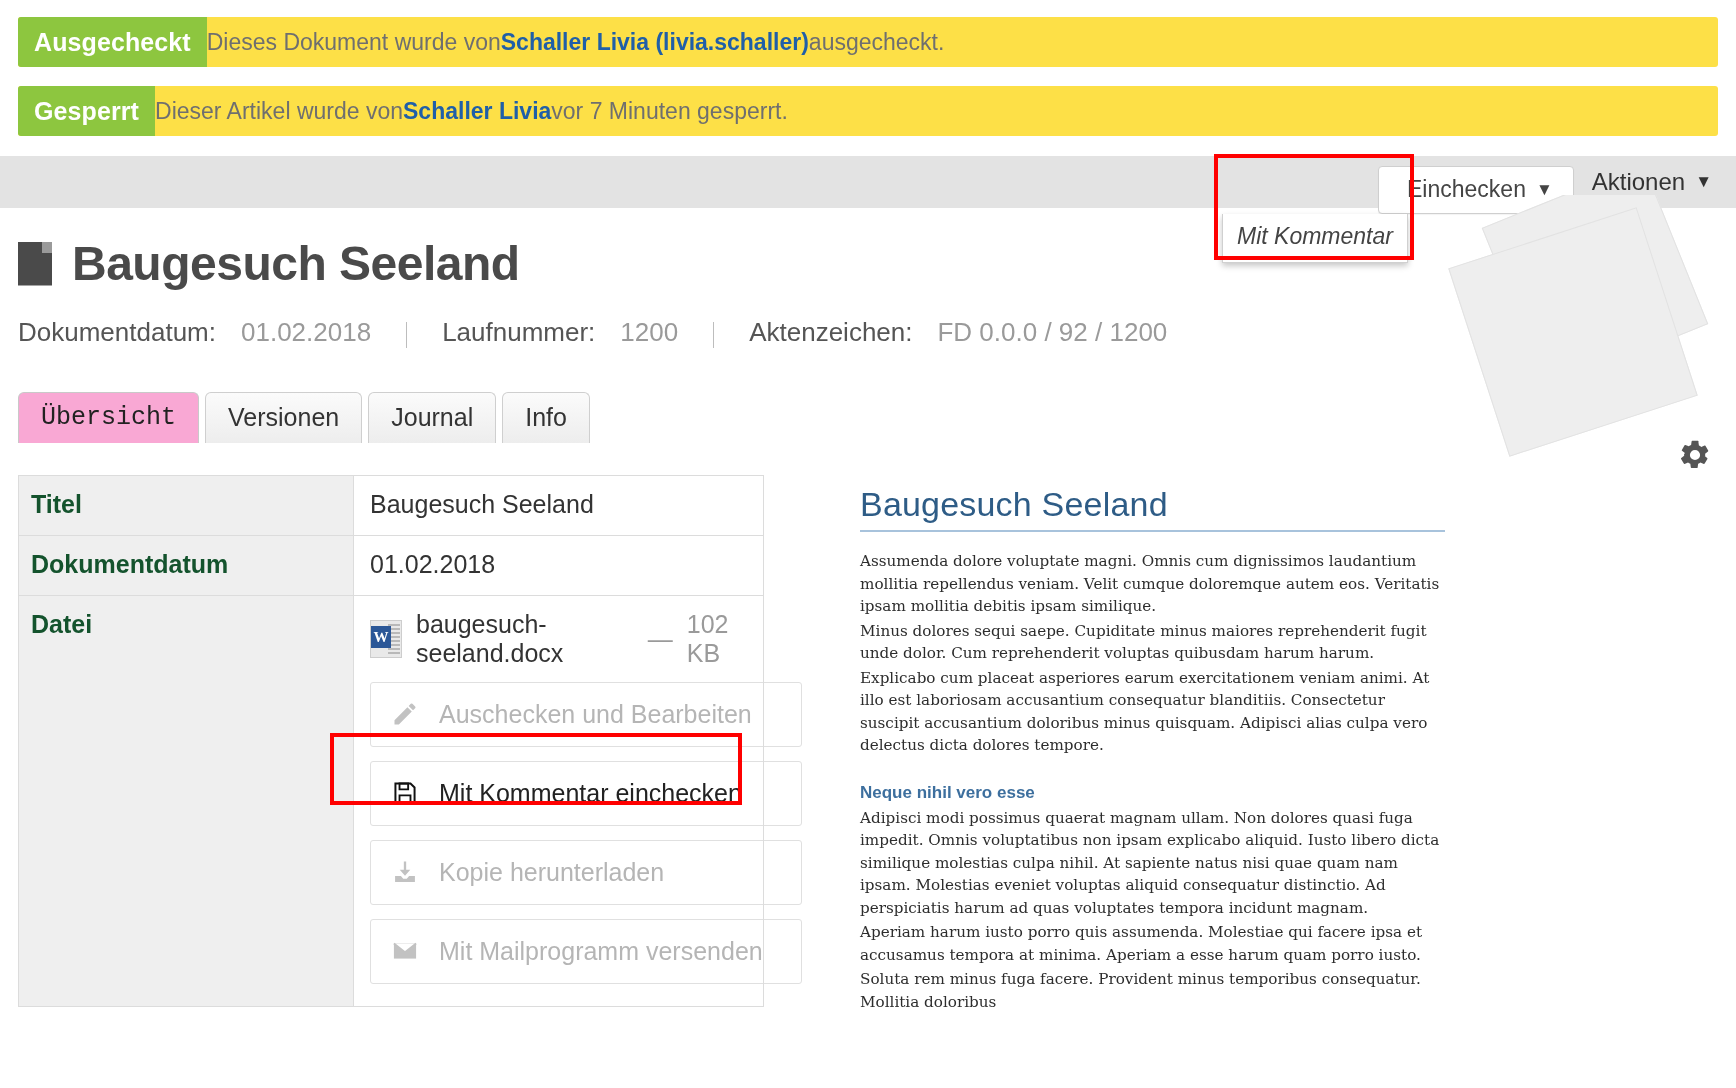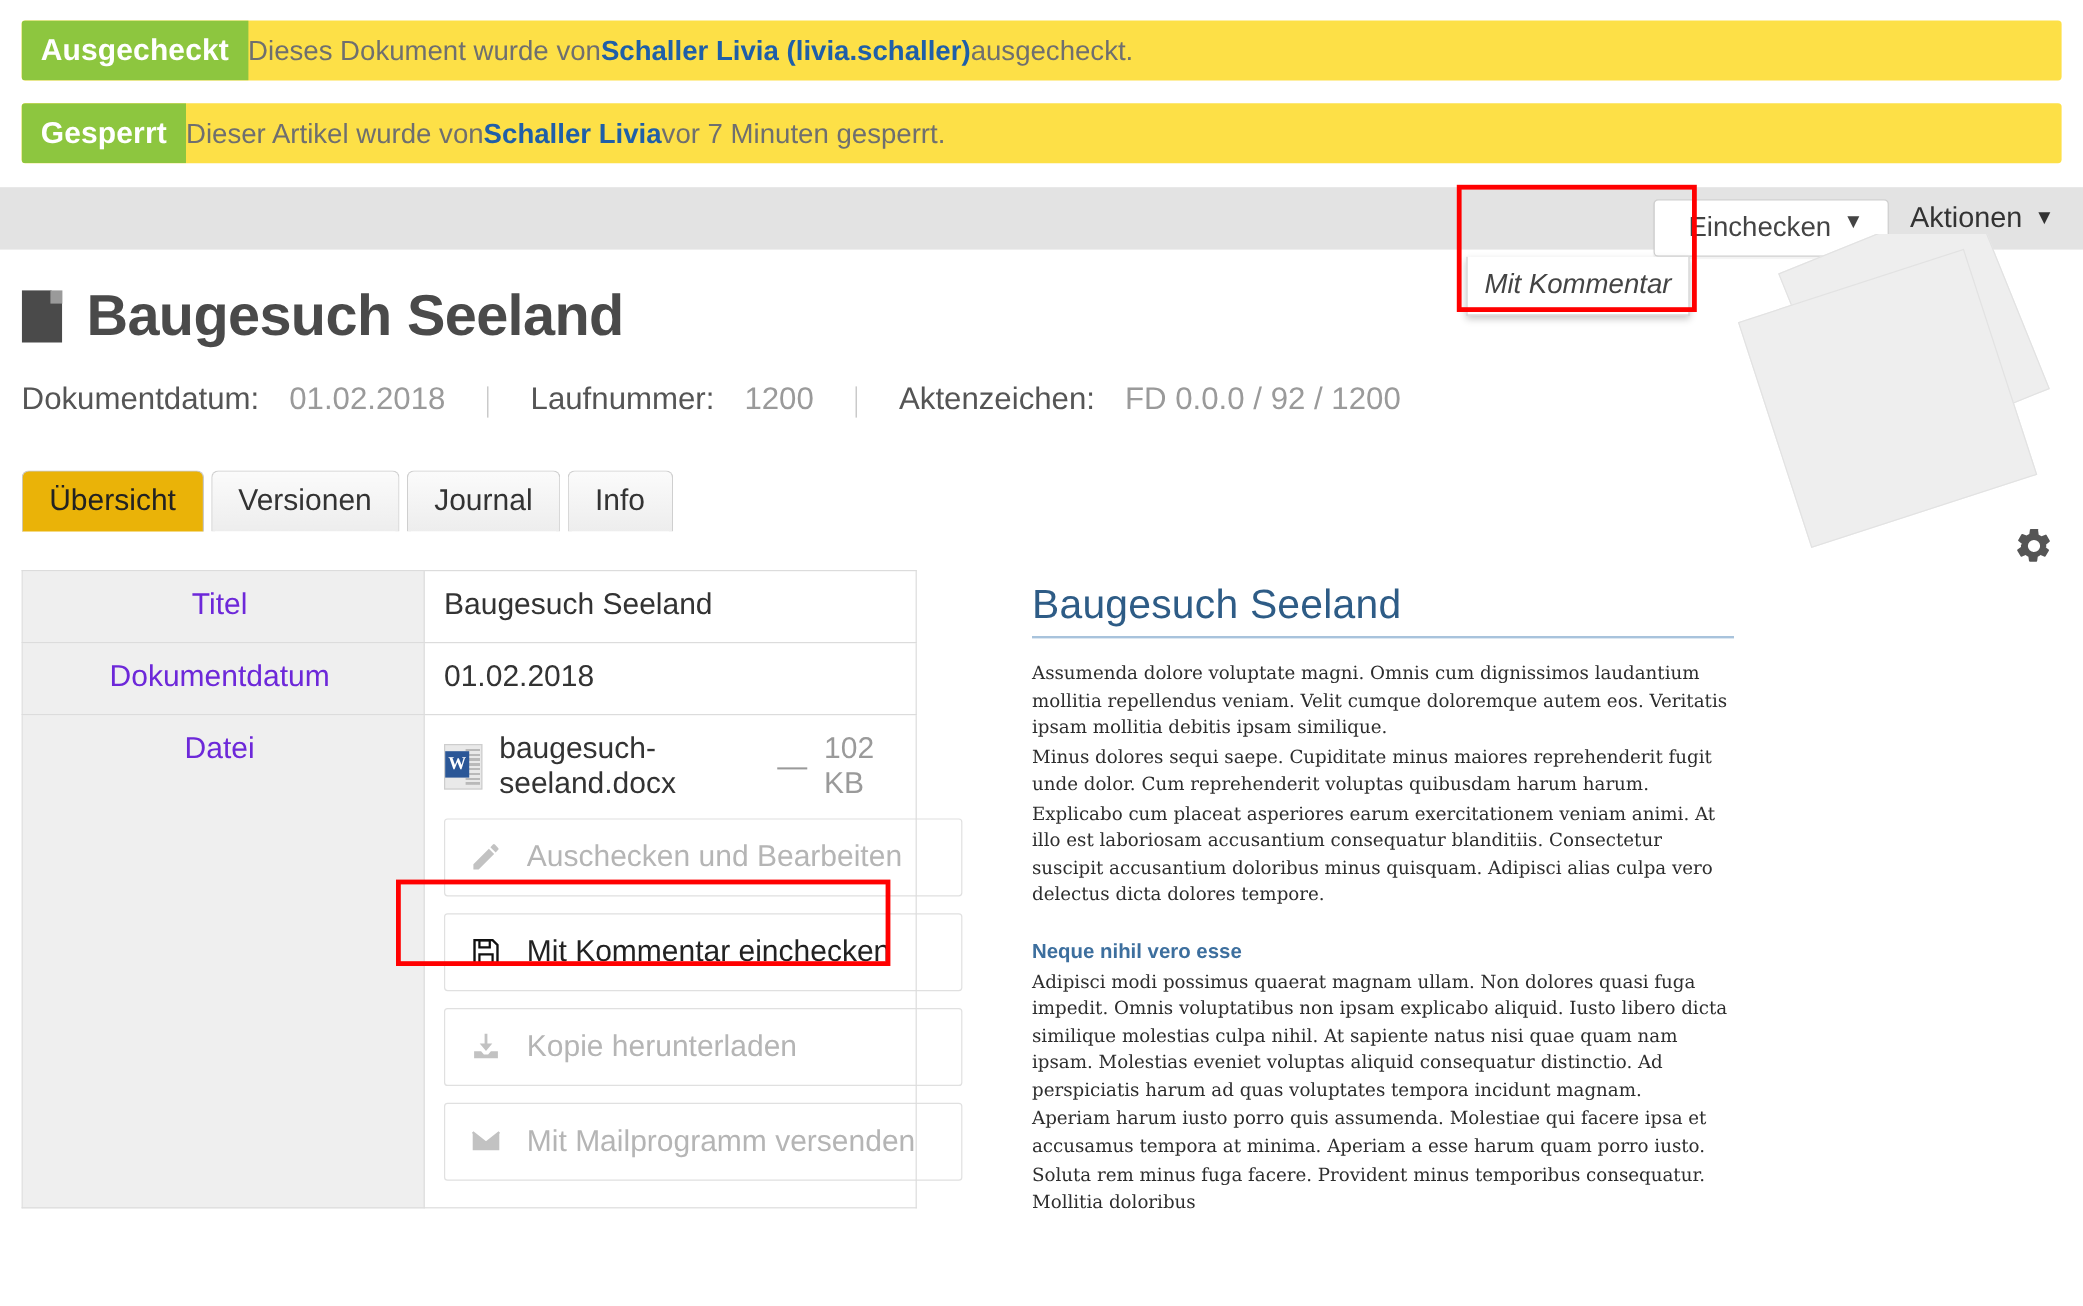--- a/index.html
+++ b/index.html
@@ -50,21 +50,21 @@
     position:absolute;right:18px;top:0;height:52px;
     display:flex;align-items:center;gap:0px;
   }
   .btn-einchecken{
     background:#ffffff;
     border:1px solid #cfcfcf;
     border-radius:4px;
     font-size:23px;
     color:#444;
     padding:9px 20px 10px 28px;
-    display:flex;align-items:flex-start;gap:10px;
+    display:flex;align-items:center;gap:10px;
     cursor:pointer;
     box-shadow:0 1px 1px rgba(0,0,0,0.05);
     margin-top:16px;
   }
   .btn-aktionen{
     font-size:24px;color:#333;
     display:flex;align-items:center;gap:10px;
     padding:9px 6px 10px 18px;
     cursor:pointer;
   }
@@ -166,25 +166,26 @@
   .tab{
     background:linear-gradient(#fbfbfb,#ededed);
     border:1px solid #cfcfcf;
     border-bottom:none;
     border-radius:6px 6px 0 0;
     font-size:25px;color:#333;
     padding:10px 22px 11px 22px;
     cursor:pointer;
   }
   .tab.active{
-    background:#eab308;
+    background:#f9a8d4;
     border-color:#c9c9c9;
     color:#222;
     position:relative;
     z-index:3;
+    font-family:Liberation Mono, monospace;
   }
 
   
   .gear{
     position:absolute;right:24px;top:438px;
     width:34px;height:34px;z-index:20;cursor:pointer;
   }
   .gear svg{display:block;}
 
   
@@ -201,24 +202,24 @@
     width:746px;
     table-layout:fixed;
   }
   table.info td{
     border:1px solid #dcdcdc;
     vertical-align:top;
   }
   td.k{
     width:304px;
     background:#efefef;
-    text-align:center;
-    font-weight:normal;
+    text-align:left;
+    font-weight:bold;
     font-size:25px;
-    color:#6d28d9;
+    color:#14532d;
     padding:14px 18px 16px 12px;
   }
   td.v{
     background:#ffffff;
     font-size:25px;
     color:#333;
     padding:14px 12px 16px 16px;
   }
   td.v.datei{padding-bottom:22px;}
 

